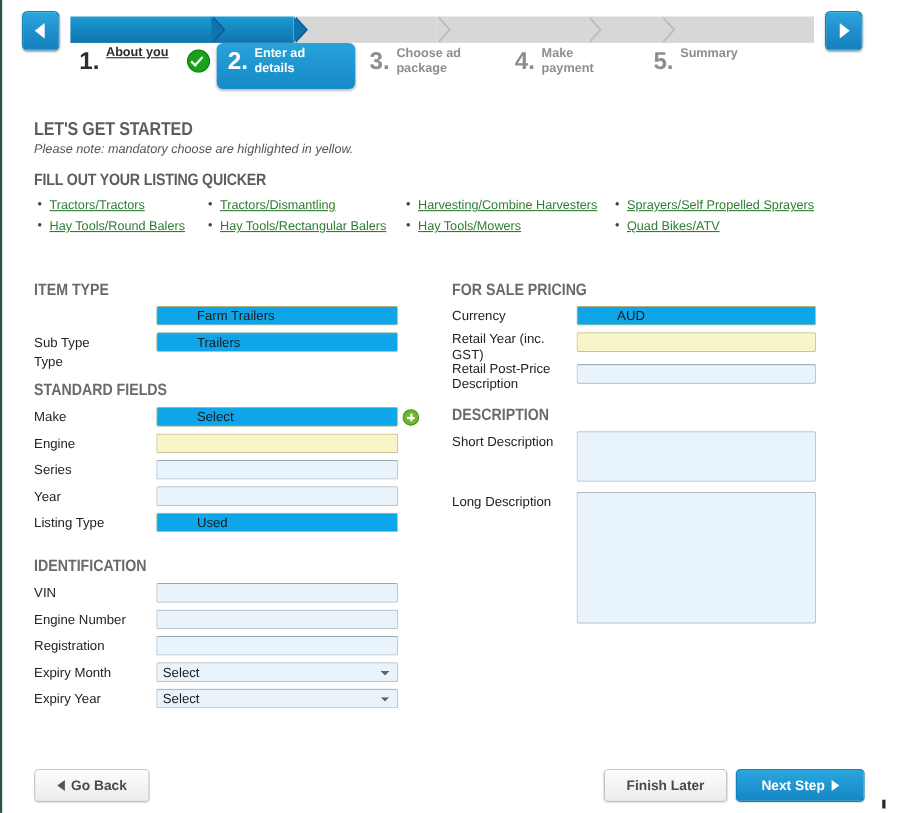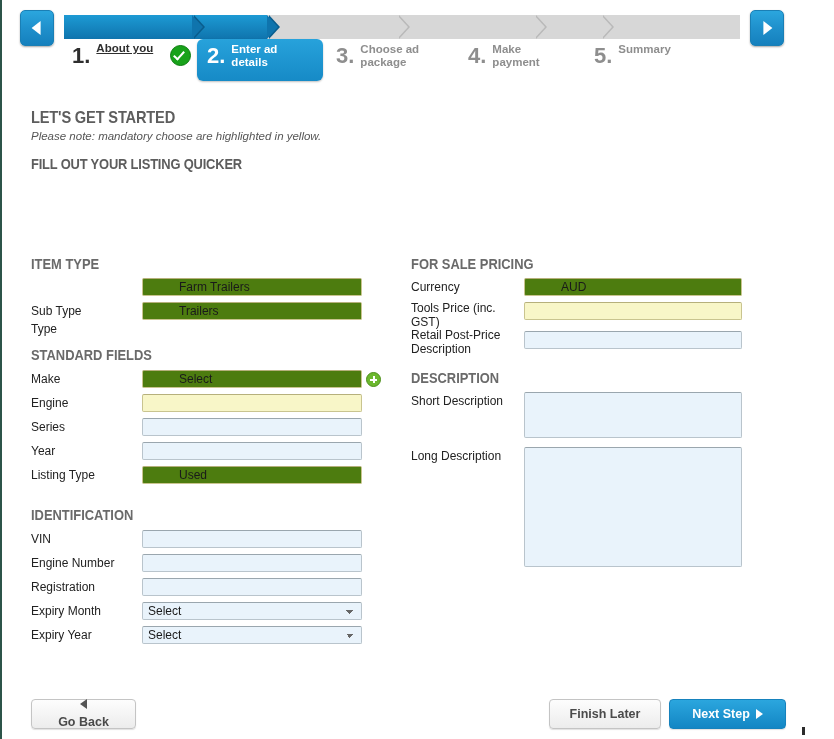--- a/index.html
+++ b/index.html
@@ -230,21 +230,21 @@
     background-image:
       linear-gradient(45deg, transparent 50%, #666 50%),
       linear-gradient(135deg, #666 50%, transparent 50%);
     background-position:
       calc(100% - 11px) 7px,
       calc(100% - 7px) 7px;
     background-size: 4px 4px, 4px 4px;
     background-repeat: no-repeat;
   }
   select.fld.req {
-    background-color: #4d7c0f;
+    background-color: #0ea5e9;
     padding-left: 36px;
   }
   select.fld:not(.req) { background-color: #e9f3fb; }
 
   textarea.fld {
     resize: none;
     padding: 3px 5px;
     background: #e9f3fb;
     line-height: 14px;
   }
@@ -377,20 +377,30 @@
   </div>
 
   <div class="content">
 
     <div style="position:absolute;left:29px;top:20px;width:790px;">
       <h2 class="head">LET'S GET STARTED</h2>
       <div class="sub" style="margin-top:2px;">Please note: mandatory choose are highlighted in yellow.</div>
 
       <h2 class="head" style="margin-top:13px;font-size:15px;">FILL OUT YOUR LISTING QUICKER</h2>
 
+      <div class="links">
+        <a class="lnk" style="left:14px;  top:0px;">Tractors/Tractors</a>
+        <a class="lnk" style="left:169px; top:0px;">Tractors/Dismantling</a>
+        <a class="lnk" style="left:349px; top:0px;">Harvesting/Combine Harvesters</a>
+        <a class="lnk" style="left:539px; top:0px;">Sprayers/Self Propelled Sprayers</a>
+        <a class="lnk" style="left:14px;  top:19px;">Hay Tools/Round Balers</a>
+        <a class="lnk" style="left:169px; top:19px;">Hay Tools/Rectangular Balers</a>
+        <a class="lnk" style="left:349px; top:19px;">Hay Tools/Mowers</a>
+        <a class="lnk" style="left:539px; top:19px;">Quad Bikes/ATV</a>
+      </div>
     </div>
 
     <div style="position:absolute;left:0;top:0;width:400px;">
 
       <h3 class="sec" style="position:absolute;left:29px;top:167px;">ITEM TYPE</h3>
 
       <span class="lbl-f" style="left:29px;top:211px;margin-top:24px;">Type</span>
       <select class="fld req" style="left:140px;top:190px;width:220px;">
         <option>Farm Trailers</option>
       </select>
@@ -447,40 +457,40 @@
 
     <div style="position:absolute;left:0;top:0;width:834px;">
 
       <h3 class="sec" style="position:absolute;left:409px;top:167px;">FOR SALE PRICING</h3>
 
       <span class="lbl-f" style="left:409px;top:193px;">Currency</span>
       <select class="fld req" style="left:522px;top:190px;width:218px;">
         <option>AUD</option>
       </select>
 
-      <span class="lbl-f" style="left:409px;top:214px;width:105px;">Tools Price (inc. GST)</span>
+      <span class="lbl-f" style="left:409px;top:214px;width:105px;">Retail Year (inc. GST)</span>
       <input class="fld req" style="left: 522px; top: 214px; width: 218px;" value="">
 
       <span class="lbl-f" style="left:409px;top:241px;width:105px;">Retail Post-Price Description</span>
       <input class="fld" style="left: 522px; top: 243px; width: 218px;" value="">
 
       <h3 class="sec" style="position:absolute;left:409px;top:281px;">DESCRIPTION</h3>
 
       <span class="lbl-f" style="left:409px;top:307px;">Short Description</span>
       <textarea class="fld" style="left: 522px; top: 304px; width: 218px; height: 46px;"></textarea>
 
       <span class="lbl-f" style="left:409px;top:362px;">Long Description</span>
       <textarea class="fld" style="left: 522px; top: 359px; width: 218px; height: 120px;"></textarea>
 
     </div>
 
   </div>
 
   <div>
-    <div class="btn" style="left:29px;top:699px;width:105px;flex-direction:column;">
+    <div class="btn" style="left:29px;top:699px;width:105px;">
       <span class="tri-l"></span>
       <span>Go Back</span>
     </div>
     <div class="btn" style="left:547px;top:699px;width:112px;">
       <span>Finish Later</span>
     </div>
     <div class="btn primary" style="left:667px;top:699px;width:117px;">
       <span>Next Step</span>
       <span class="tri-r"></span>
     </div>

